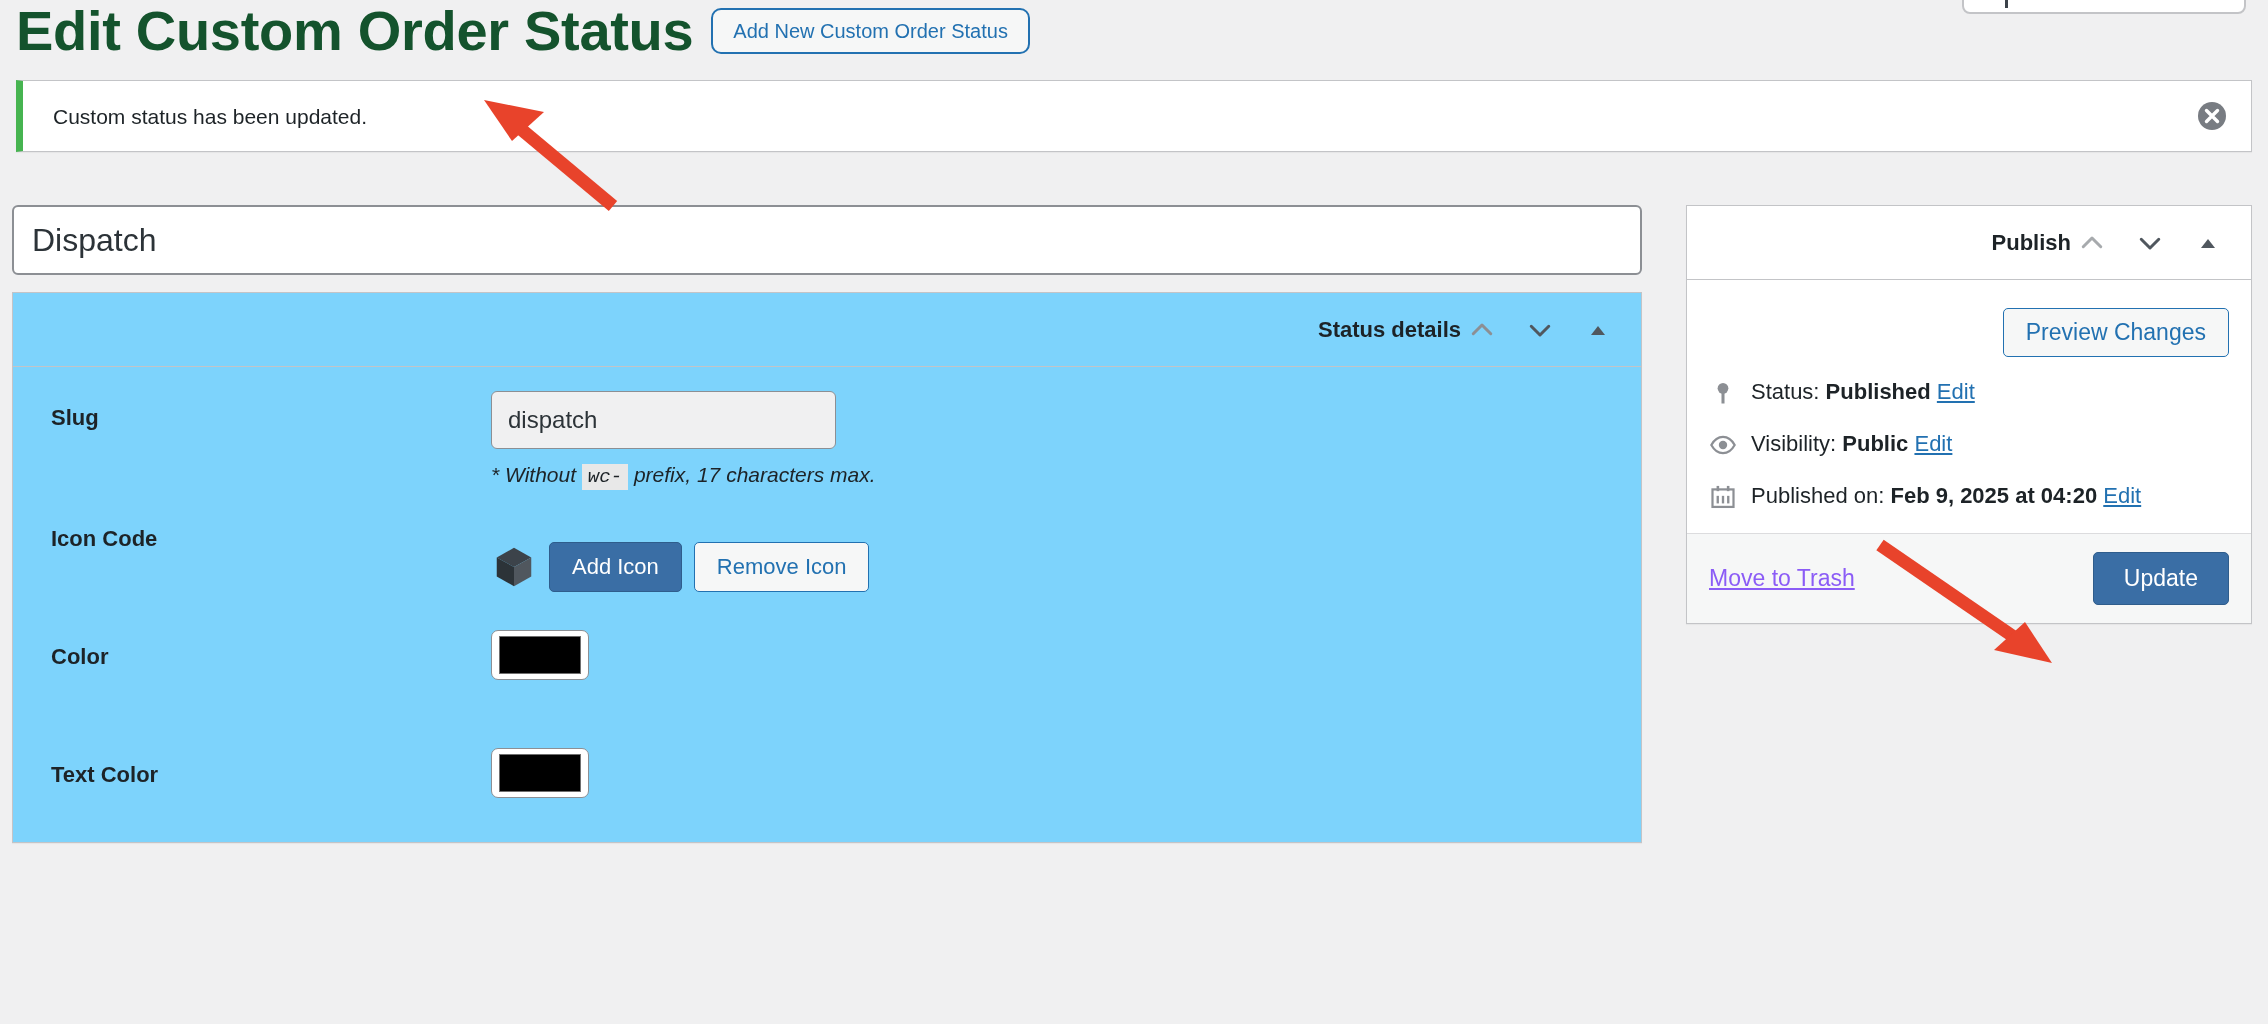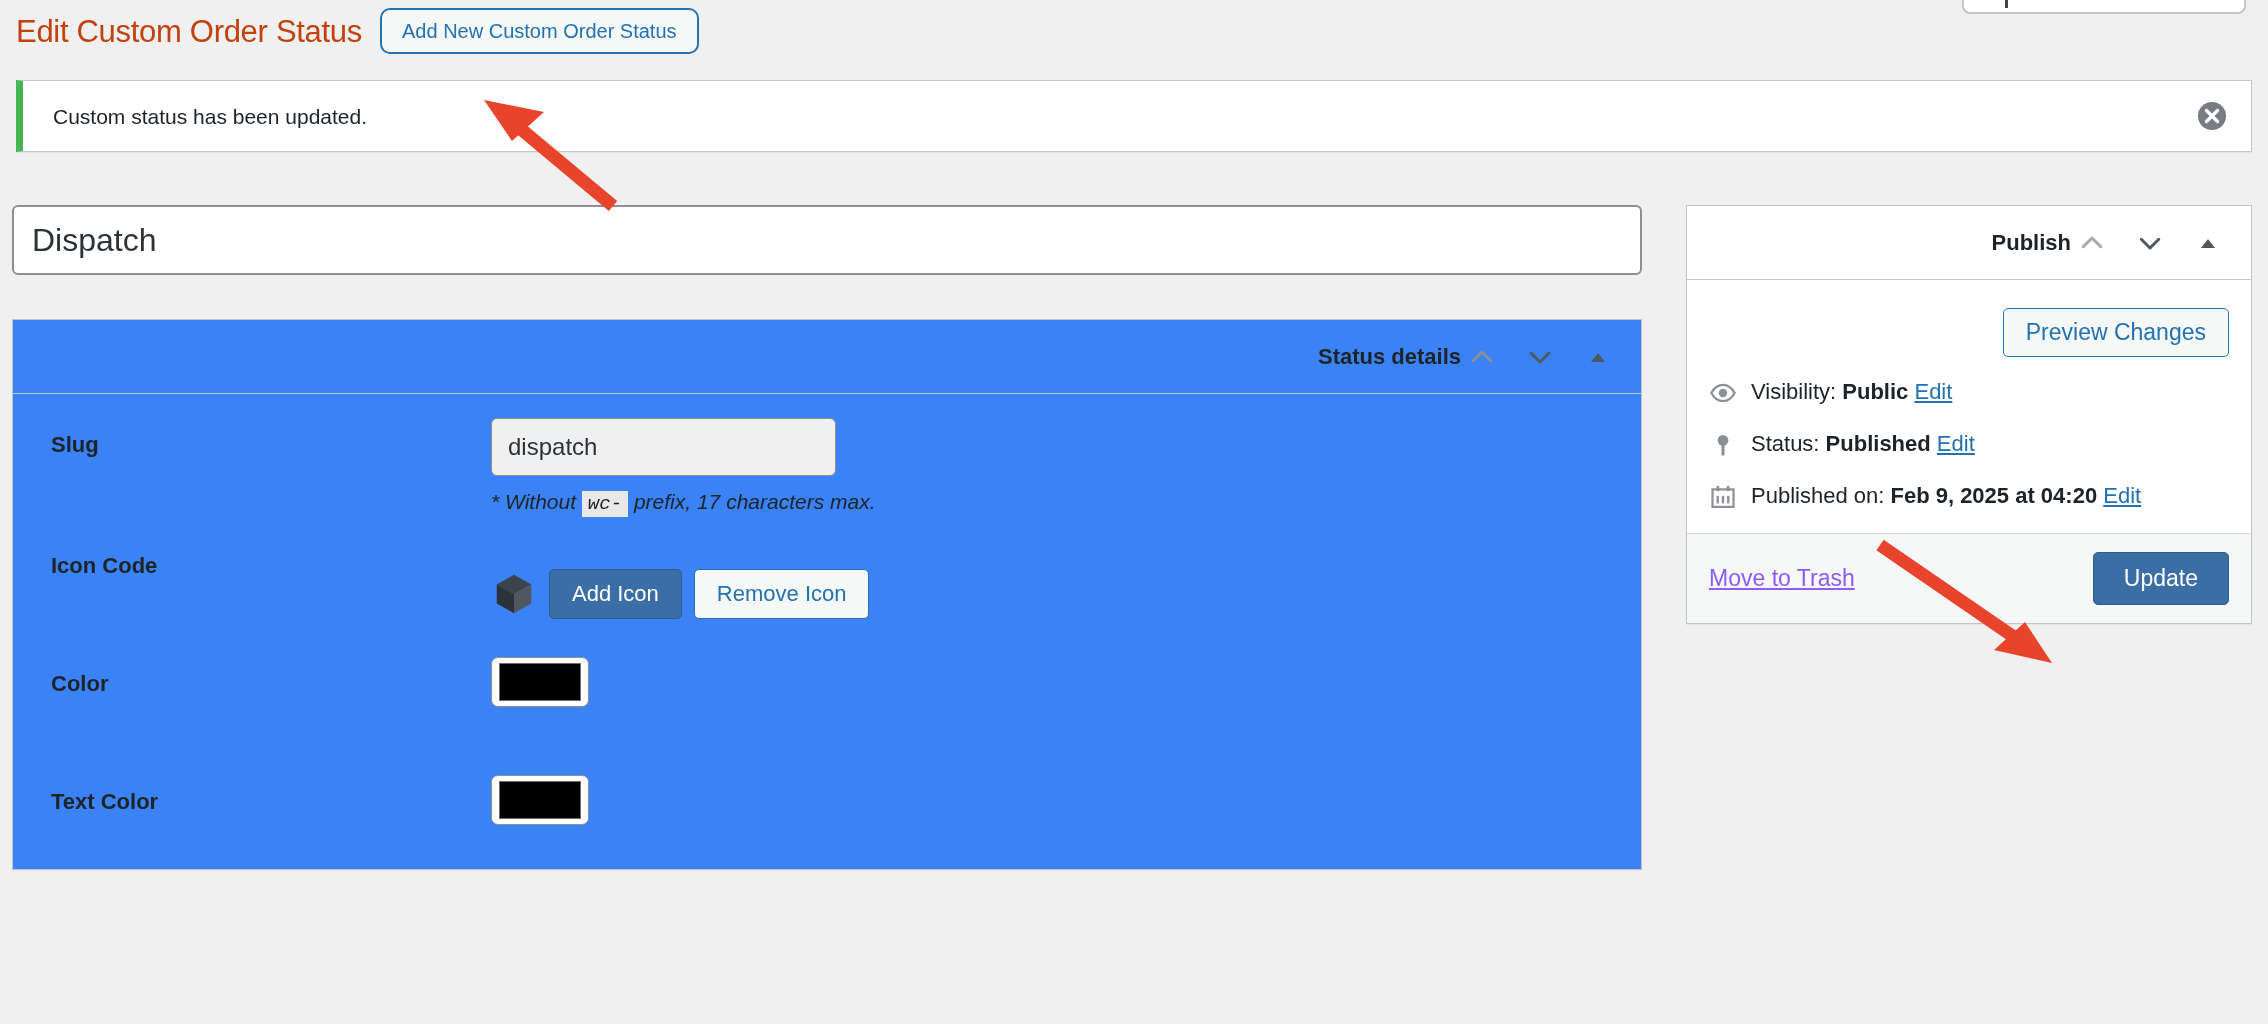--- a/index.html
+++ b/index.html
@@ -43,23 +43,23 @@
   .page-header {
     position: absolute;
     left: 16px;
     top: 0px;
     display: flex;
     align-items: center;
     gap: 18px;
     height: 62px;
   }
   .page-title {
-    font-size: 31px;
-    font-weight: 400;
-    color: #c2410c;
+    font-size: 56px;
+    font-weight: 700;
+    color: #14532d;
     line-height: 1;
     letter-spacing: -0.3px;
     white-space: nowrap;
   }
   .btn-addnew {
     font-family: "Liberation Sans", sans-serif;
     font-size: 20px;
     color: #2271b1;
     background: #f6f7f7;
     border: 2px solid #2271b1;
@@ -158,22 +158,22 @@
     background: #f6f7f7;
     border: 1px solid #8c8f94;
     border-radius: 5px;
     padding: 8px 14px;
     line-height: 1;
     cursor: pointer;
   }
 
   
   .postbox {
-    margin-top: 44px;
-    background: #3b82f6;
+    margin-top: 17px;
+    background: #7dd3fc;
     border: 1px solid #c3c4c7;
     box-shadow: 0 1px 1px rgba(0,0,0,.04);
   }
   .postbox-header {
     display: flex;
     align-items: center;
     justify-content: flex-end;
     border-bottom: 1px solid #c3c4c7;
     padding: 0 22px;
     height: 74px;
@@ -490,36 +490,36 @@
         </span>
       </div>
 
       <div class="publish-inside">
         <div class="preview-row">
           <button class="btn-preview">Preview Changes</button>
         </div>
 
         <div class="misc-row">
           <span class="misc-icon">
+            <svg width="28" height="28" viewBox="0 0 24 24">
+              <circle cx="12" cy="8" r="4.6" fill="#8c8f94"></circle>
+              <rect x="10.7" y="10" width="2.6" height="11" fill="#8c8f94"></rect>
+            </svg>
+          </span>
+          <span class="misc-text"><span>Status:</span> <b>Published</b> <span class="edit-link">Edit</span></span>
+        </div>
+
+        <div class="misc-row">
+          <span class="misc-icon">
             <svg width="28" height="28" viewBox="0 0 24 24" fill="none">
               <path d="M2 12 C5 6.5 9 5 12 5 C15 5 19 6.5 22 12 C19 17.5 15 19 12 19 C9 19 5 17.5 2 12 Z" stroke="#8c8f94" stroke-width="1.9"></path>
               <circle cx="12" cy="12" r="3.6" fill="#8c8f94"></circle>
             </svg>
           </span>
           <span class="misc-text"><span>Visibility:</span> <b>Public</b> <span class="edit-link">Edit</span></span>
-        </div>
-
-        <div class="misc-row">
-          <span class="misc-icon">
-            <svg width="28" height="28" viewBox="0 0 24 24">
-              <circle cx="12" cy="8" r="4.6" fill="#8c8f94"></circle>
-              <rect x="10.7" y="10" width="2.6" height="11" fill="#8c8f94"></rect>
-            </svg>
-          </span>
-          <span class="misc-text"><span>Status:</span> <b>Published</b> <span class="edit-link">Edit</span></span>
         </div>
 
         <div class="misc-row">
           <span class="misc-icon">
             <svg width="28" height="28" viewBox="0 0 24 24" fill="none">
               <rect x="3" y="5.5" width="18" height="15" stroke="#8c8f94" stroke-width="1.9"></rect>
               <rect x="6.5" y="2.5" width="2.2" height="4.5" fill="#8c8f94"></rect>
               <rect x="15.3" y="2.5" width="2.2" height="4.5" fill="#8c8f94"></rect>
               <rect x="6.5" y="11" width="2" height="6.5" fill="#8c8f94"></rect>
               <rect x="11" y="11" width="2" height="6.5" fill="#8c8f94"></rect>

